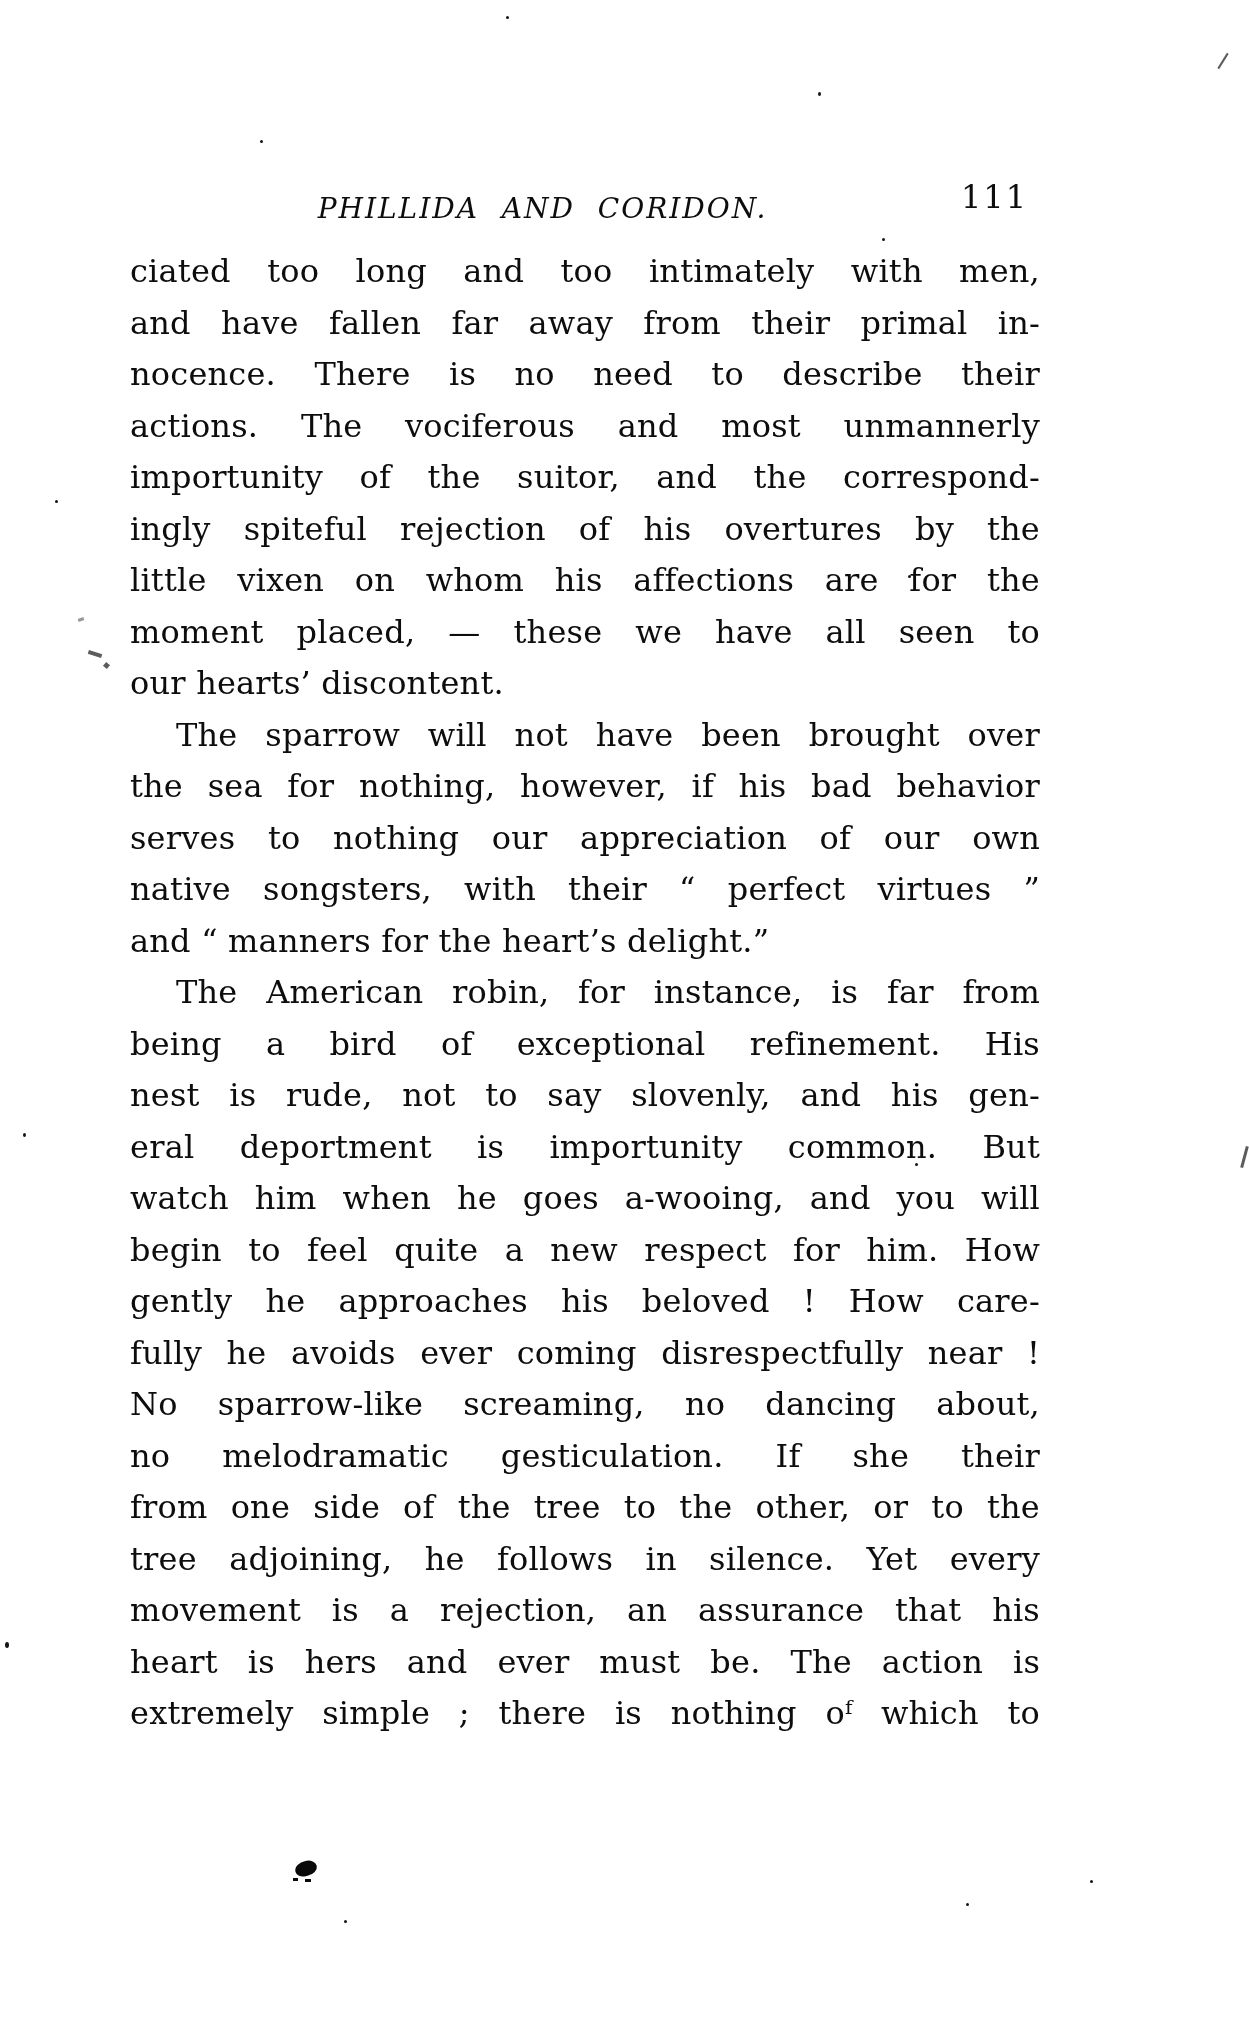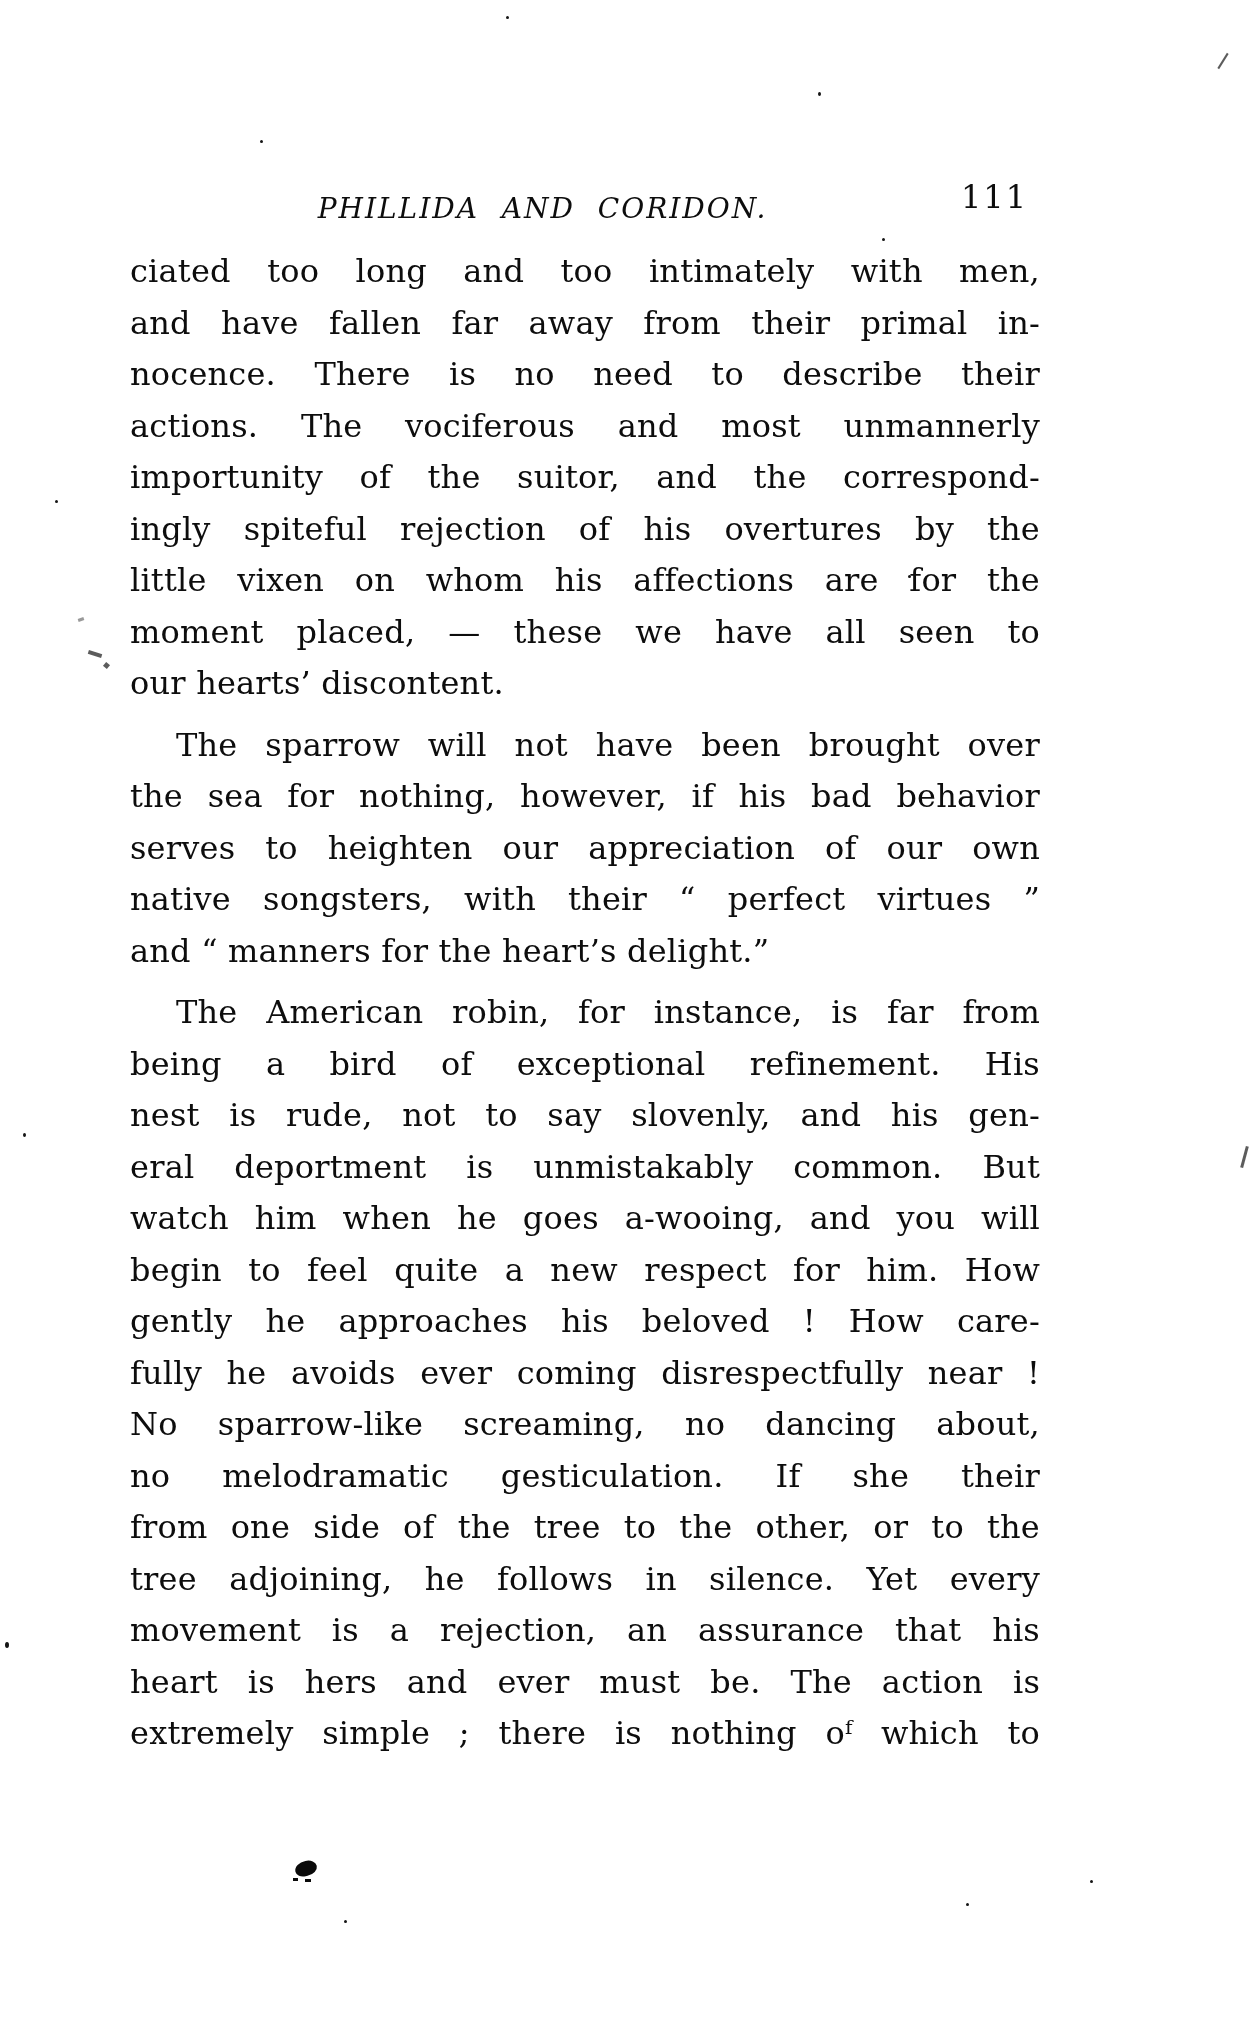--- a/index.html
+++ b/index.html
@@ -37,21 +37,21 @@
     font-size:32px;
     line-height:51.5px;
     letter-spacing:0.2px;
   }
   .ln{
     text-align:justify;
     text-align-last:justify;
     white-space:normal;
   }
   .ln.end{ text-align:center; text-align-last:left; }
-  .ln.indent{ text-indent:46px;margin-top:10px; }
+  .ln.indent{ text-indent:46px; }
   
   .speck{ position:absolute; background:#151515; border-radius:50%; }
   .blot{
     position:absolute; left:295px; top:1861px; width:22px; height:15px;
     background:#0a0a0a; border-radius:60% 50% 55% 45%;
     transform:rotate(-12deg);
   }
   .blot-dot{ position:absolute; background:#0a0a0a; }
   .smudge{
     position:absolute; background:#333; opacity:.8;
@@ -74,28 +74,28 @@
     <div class="ln">nocence.  There is no need to describe their</div>
     <div class="ln">actions.  The vociferous and most unmannerly</div>
     <div class="ln">importunity of the suitor, and the correspond-</div>
     <div class="ln">ingly spiteful rejection of his overtures by the</div>
     <div class="ln">little vixen on whom his affections are for the</div>
     <div class="ln">moment placed, — these we have all seen to</div>
     <div class="ln end">our hearts’ discontent.</div>
 
     <div class="ln indent">The sparrow will not have been brought over</div>
     <div class="ln">the sea for nothing, however, if his bad behavior</div>
-    <div class="ln">serves to heighten our appreciation of our own</div>
+    <div class="ln">serves to nothing our appreciation of our own</div>
     <div class="ln">native songsters, with their “ perfect virtues ”</div>
     <div class="ln end">and “ manners for the heart’s delight.”</div>
 
     <div class="ln indent">The American robin, for instance, is far from</div>
     <div class="ln">being a bird of exceptional refinement.  His</div>
     <div class="ln">nest is rude, not to say slovenly, and his gen-</div>
-    <div class="ln">eral deportment is unmistakably common.  But</div>
+    <div class="ln">eral deportment is importunity common.  But</div>
     <div class="ln">watch him when he goes a-wooing, and you will</div>
     <div class="ln">begin to feel quite a new respect for him.  How</div>
     <div class="ln">gently he approaches his beloved !  How care-</div>
     <div class="ln">fully he avoids ever coming disrespectfully near !</div>
     <div class="ln">No sparrow-like screaming, no dancing about,</div>
     <div class="ln">no melodramatic gesticulation.  If she their</div>
     <div class="ln">from one side of the tree to the other, or to the</div>
     <div class="ln">tree adjoining, he follows in silence.  Yet every</div>
     <div class="ln">movement is a rejection, an assurance that his</div>
     <div class="ln">heart is hers and ever must be.  The action is</div>

